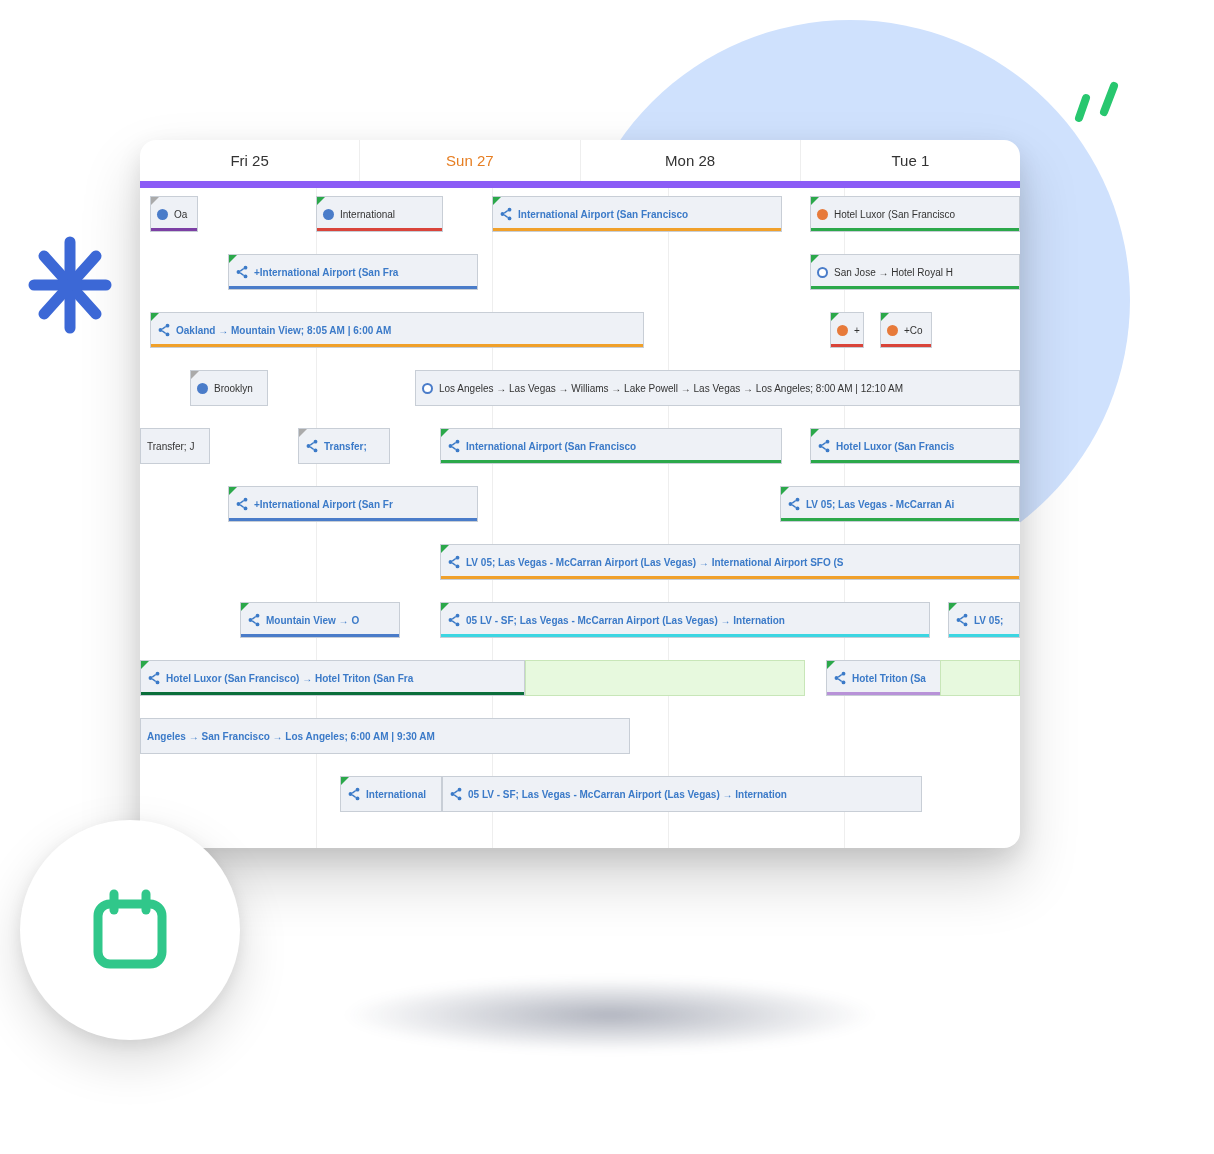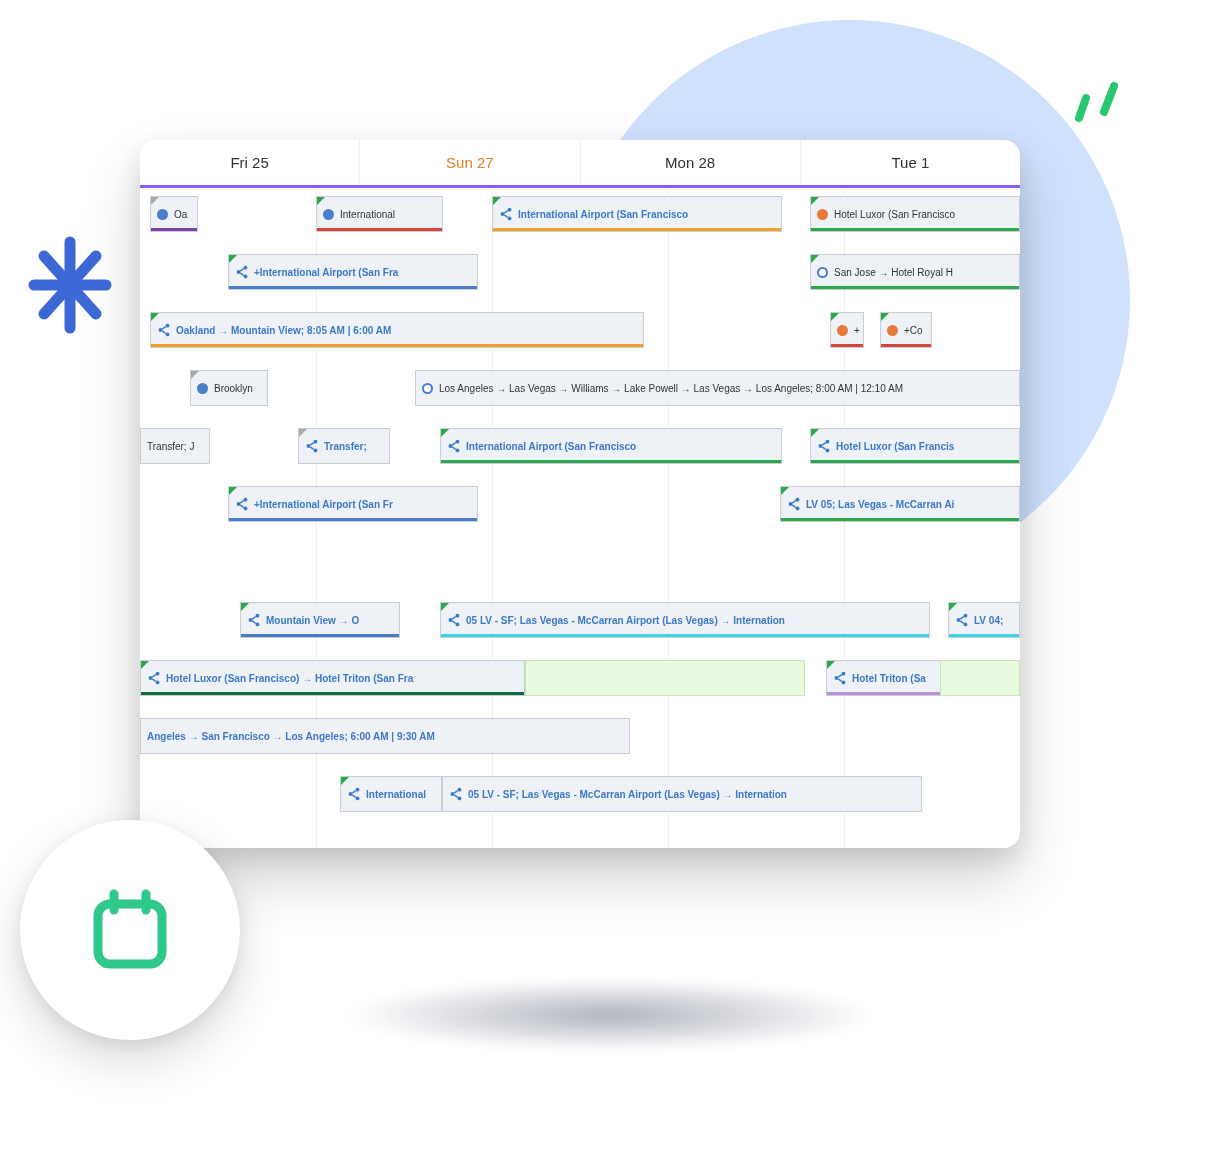--- a/index.html
+++ b/index.html
@@ -40,21 +40,21 @@
       left: 140px;
       width: 880px;
       background: #fff;
       border-radius: 16px;
       box-shadow: 0 30px 60px rgba(0,0,0,0.18), 0 10px 25px rgba(0,0,0,0.10);
       z-index: 2;
       overflow: hidden;
     }
     .header-row {
       display: flex;
-      border-bottom: 3px solid #8b5cf6;
+      border-bottom: 7px solid #8b5cf6;
       height: 48px;
     }
     .header-cell {
       flex: 1;
       display: flex;
       align-items: center;
       justify-content: center;
       font-size: 15px;
       color: #333;
       border-right: 1px solid #eee;
@@ -345,20 +345,32 @@
           <circle cx="12" cy="3" r="2.2" fill="#3b7ac8"></circle>
           <circle cx="4" cy="8" r="2.2" fill="#3b7ac8"></circle>
           <circle cx="12" cy="13" r="2.2" fill="#3b7ac8"></circle>
           <line x1="10" y1="4" x2="6" y2="7" stroke="#3b7ac8" stroke-width="1.7"></line>
           <line x1="6" y1="9" x2="10" y2="12" stroke="#3b7ac8" stroke-width="1.7"></line>
         </svg>
       <span>LV 05; Las Vegas - McCarran Ai</span>
       <span class="underline u-green"></span>
     </div>
 
+    <div class="event blue-txt" style="top:356px;left:300px;width:580px">
+      <span class="corner green"></span>
+      <svg class="share" viewBox="0 0 16 16">
+          <circle cx="12" cy="3" r="2.2" fill="#3b7ac8"></circle>
+          <circle cx="4" cy="8" r="2.2" fill="#3b7ac8"></circle>
+          <circle cx="12" cy="13" r="2.2" fill="#3b7ac8"></circle>
+          <line x1="10" y1="4" x2="6" y2="7" stroke="#3b7ac8" stroke-width="1.7"></line>
+          <line x1="6" y1="9" x2="10" y2="12" stroke="#3b7ac8" stroke-width="1.7"></line>
+        </svg>
+      <span>LV 05; Las Vegas - McCarran Airport (Las Vegas) → International Airport SFO (S</span>
+      <span class="underline u-orange"></span>
+    </div>
 
     <div class="event blue-txt" style="top:414px;left:100px;width:160px">
       <span class="corner green"></span>
       <svg class="share" viewBox="0 0 16 16">
           <circle cx="12" cy="3" r="2.2" fill="#3b7ac8"></circle>
           <circle cx="4" cy="8" r="2.2" fill="#3b7ac8"></circle>
           <circle cx="12" cy="13" r="2.2" fill="#3b7ac8"></circle>
           <line x1="10" y1="4" x2="6" y2="7" stroke="#3b7ac8" stroke-width="1.7"></line>
           <line x1="6" y1="9" x2="10" y2="12" stroke="#3b7ac8" stroke-width="1.7"></line>
         </svg>
@@ -379,21 +391,21 @@
     </div>
     <div class="event blue-txt" style="top:414px;left:808px;width:72px">
       <span class="corner green"></span>
       <svg class="share" viewBox="0 0 16 16">
           <circle cx="12" cy="3" r="2.2" fill="#3b7ac8"></circle>
           <circle cx="4" cy="8" r="2.2" fill="#3b7ac8"></circle>
           <circle cx="12" cy="13" r="2.2" fill="#3b7ac8"></circle>
           <line x1="10" y1="4" x2="6" y2="7" stroke="#3b7ac8" stroke-width="1.7"></line>
           <line x1="6" y1="9" x2="10" y2="12" stroke="#3b7ac8" stroke-width="1.7"></line>
         </svg>
-      <span>LV 04;</span>
+      <span>LV 05;</span>
       <span class="underline u-cyan"></span>
     </div>
 
     <div class="event blue-txt" style="top:472px;left:0;width:385px">
       <span class="corner green"></span>
       <svg class="share" viewBox="0 0 16 16">
           <circle cx="12" cy="3" r="2.2" fill="#3b7ac8"></circle>
           <circle cx="4" cy="8" r="2.2" fill="#3b7ac8"></circle>
           <circle cx="12" cy="13" r="2.2" fill="#3b7ac8"></circle>
           <line x1="10" y1="4" x2="6" y2="7" stroke="#3b7ac8" stroke-width="1.7"></line>

